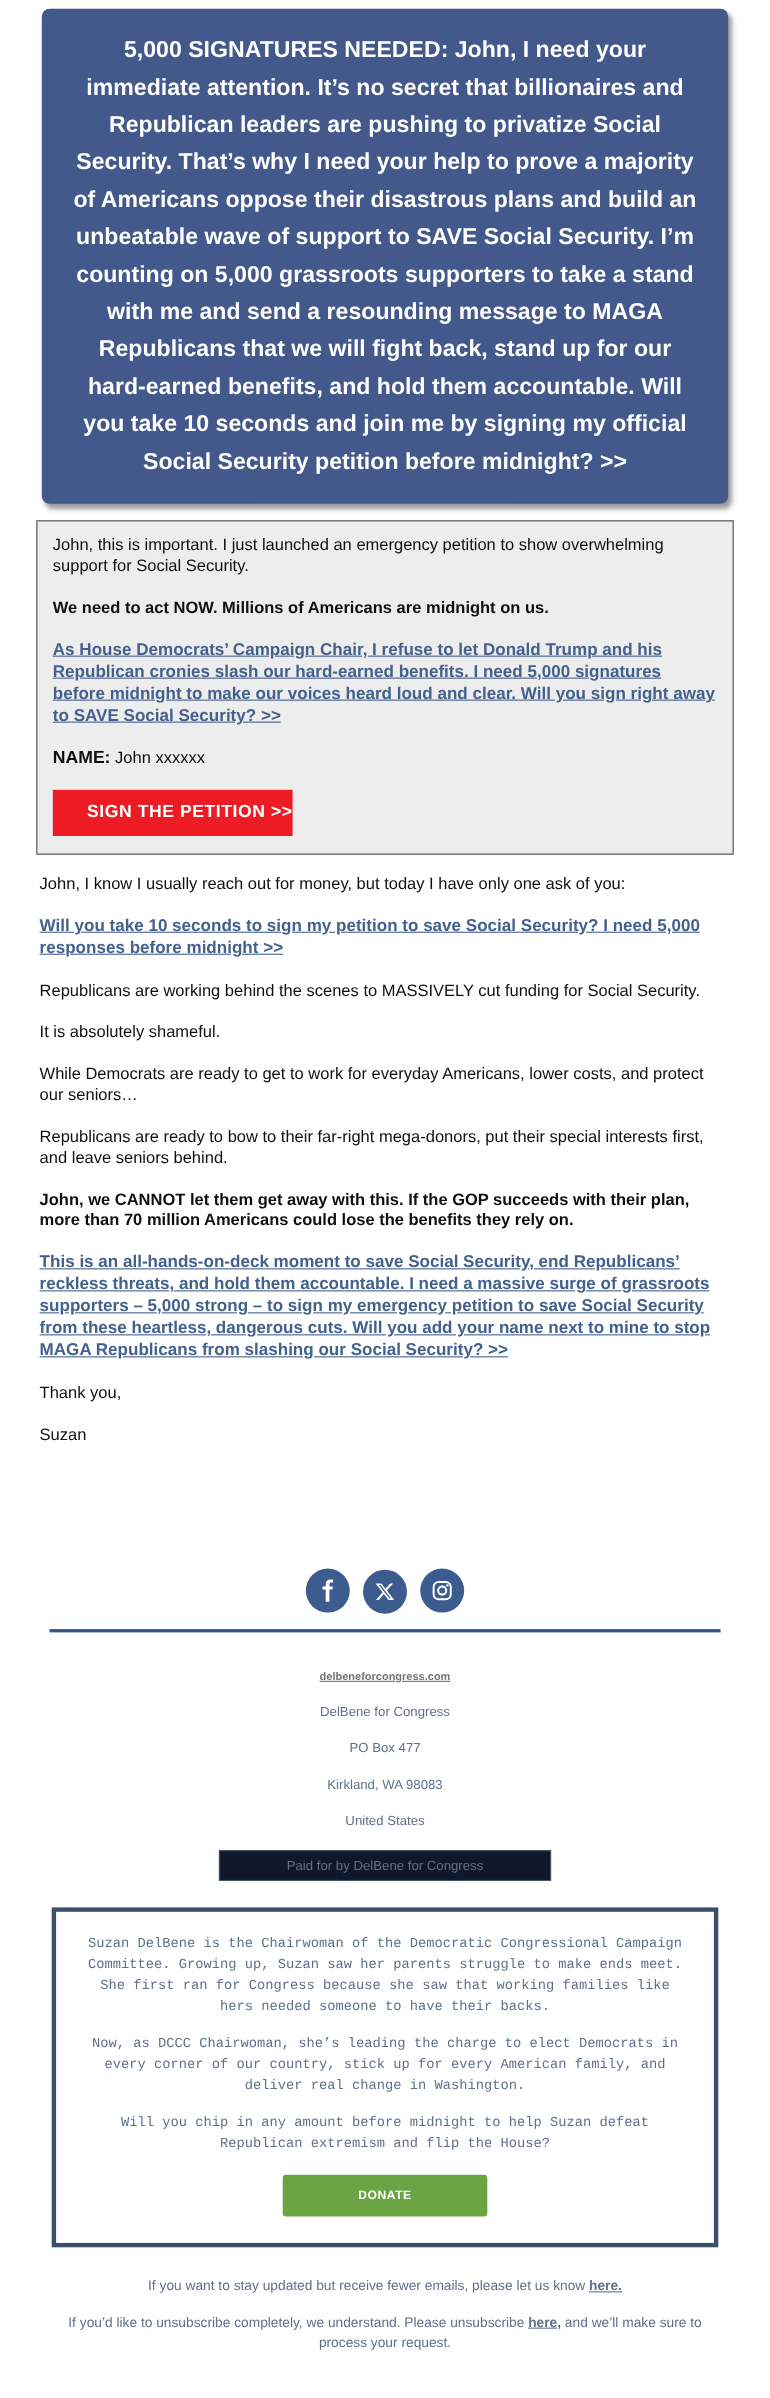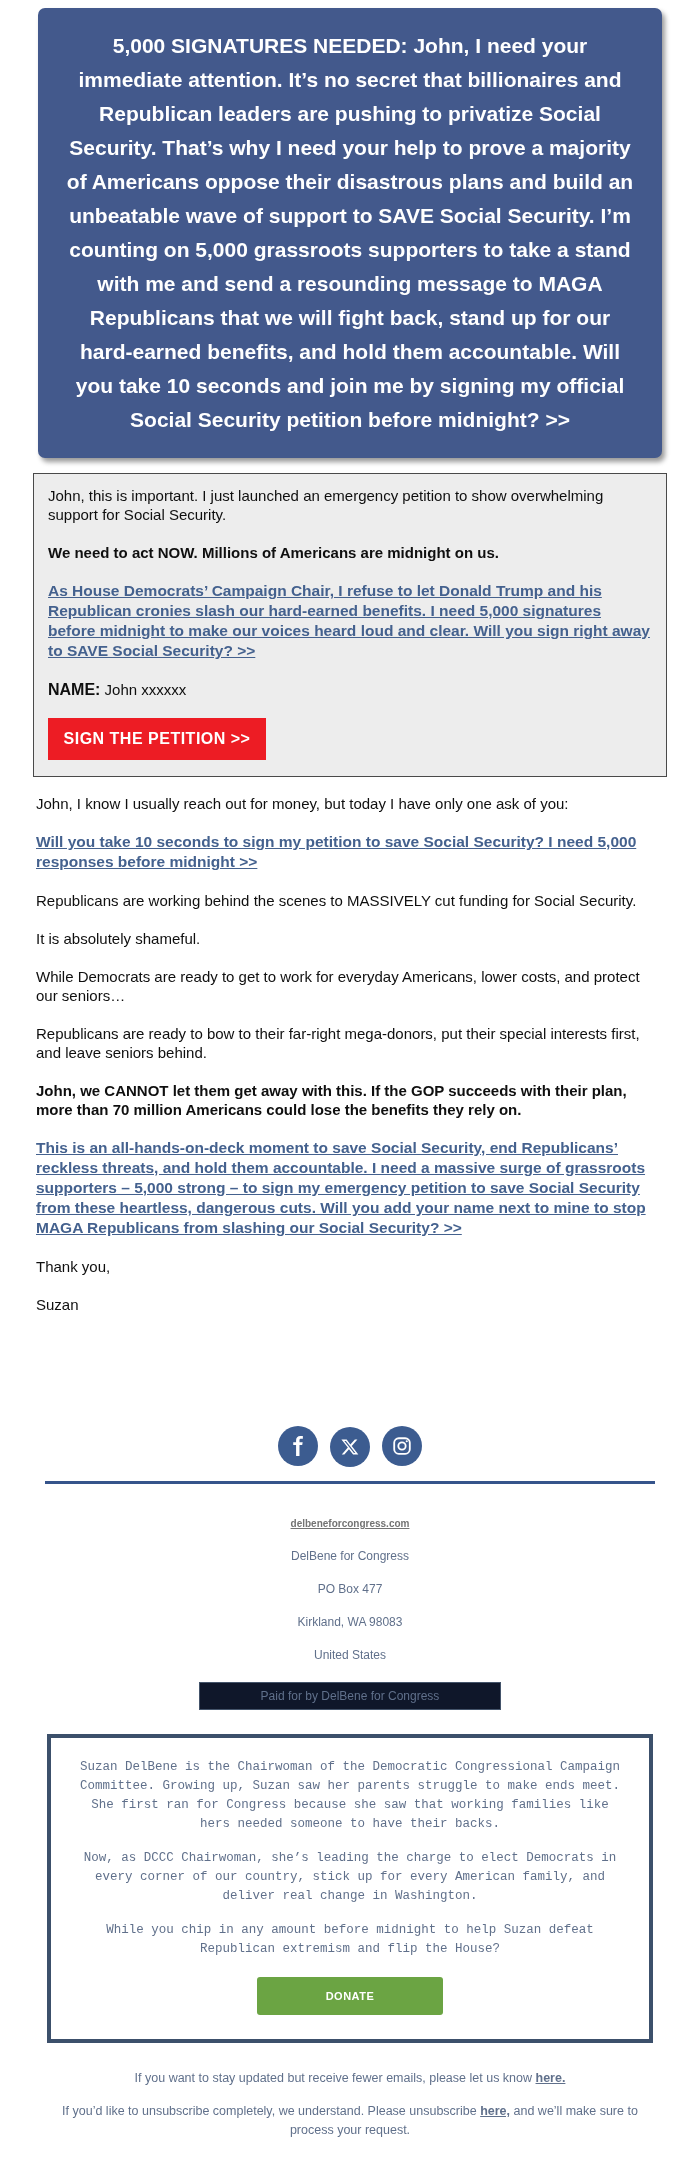--- a/index.html
+++ b/index.html
@@ -48,21 +48,21 @@
   .sign-btn {
     display: block;
     margin-top: 14px;
     width: 218px;
     background: #ED1C24;
     color: #ffffff;
     font-family: "Liberation Sans", sans-serif;
     font-weight: bold;
     font-size: 16px;
     letter-spacing: .5px;
-    text-align: center;
+    text-align: right;
     padding: 12px 0;
     border: none;
     cursor: pointer;
   }
 
   
   .body-copy {
     margin: 17px 36px 0;
     font-size: 15px;
     line-height: 19px;
@@ -235,21 +235,21 @@
   <div class="addr-line">DelBene for Congress</div>
   <div class="addr-line">PO Box 477</div>
   <div class="addr-line">Kirkland, WA 98083</div>
   <div class="addr-line">United States</div>
   <div class="paid-box">Paid for by DelBene for Congress</div>
 </div>
 
 <div class="bio-box">
   <p>Suzan DelBene is the Chairwoman of the Democratic Congressional Campaign Committee. Growing up, Suzan saw her parents struggle to make ends meet. She first ran for Congress because she saw that working families like hers needed someone to have their backs.</p>
   <p>Now, as DCCC Chairwoman, she’s leading the charge to elect Democrats in every corner of our country, stick up for every American family, and deliver real change in Washington.</p>
-  <p>While you chip in any amount before midnight to help Suzan defeat Republican extremism and flip the House?</p>
+  <p>Will you chip in any amount before midnight to help Suzan defeat Republican extremism and flip the House?</p>
   <button class="donate-btn">DONATE</button>
 </div>
 
 <div class="unsub">
   <p>
     <span>If you want to stay updated but receive fewer emails, please let us know </span><a>here.</a>
   </p>
   <p>
     <span>If you’d like to unsubscribe completely, we understand. Please unsubscribe </span><a>here,</a><span> and we’ll make sure to process your request.</span>
   </p>

